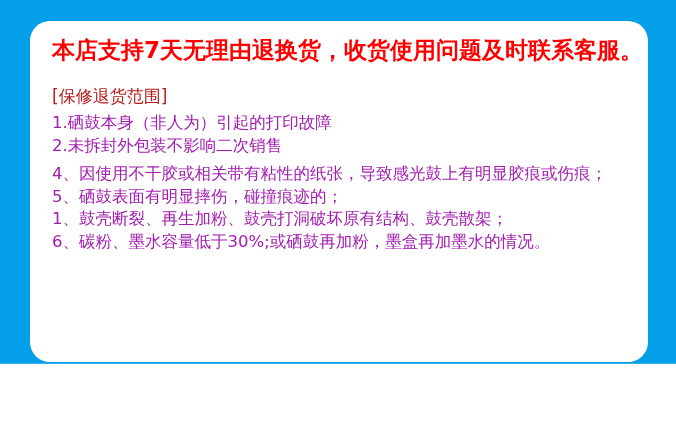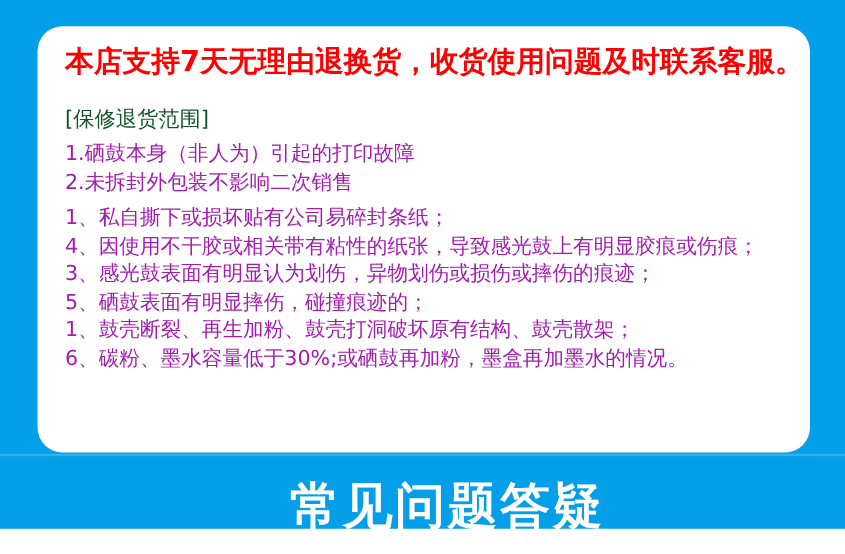--- a/index.html
+++ b/index.html
@@ -5,21 +5,21 @@
   * { margin: 0; padding: 0; box-sizing: border-box; }
   html, body {
     width: 676px;
     height: 443px;
     overflow: hidden;
     font-family: "DejaVu Sans", "Liberation Sans", sans-serif;
   }
   .page {
     position: relative;
     width: 676px;
-    height: 423px;
+    height: 364px;
     background: #049fe9;
   }
   .policy-card {
     position: absolute;
     left: 30px;
     top: 21px;
     width: 618px;
     height: 341px;
     background: #ffffff;
     border-radius: 20px;
@@ -28,21 +28,21 @@
   .headline {
     color: #ff0000;
     font-weight: bold;
     font-size: 23px;
     line-height: 30px;
     margin-top: 2px;
     letter-spacing: 0px;
     white-space: nowrap;
   }
   .section-label {
-    color: #14532d;
+    color: #b91c1c;
     font-size: 17px;
     line-height: 20px;
   }
   .label-warranty { margin-top: 21px; }
   .label-nonwarranty { margin-top: 14px; }
   .item {
     color: #a21caf;
     font-size: 16.5px;
     line-height: 23px;
     white-space: nowrap;
@@ -88,23 +88,21 @@
 
     <div class="section-label label-warranty">[保修退货范围]</div>
 
     <div class="warranty-list">
       <div class="item">1.硒鼓本身（非人为）引起的打印故障</div>
       <div class="item">2.未拆封外包装不影响二次销售</div>
     </div>
 
 
     <div class="nonwarranty-list">
-      <div class="item">1、私自撕下或损坏贴有公司易碎封条纸；</div>
       <div class="item">4、因使用不干胶或相关带有粘性的纸张，导致感光鼓上有明显胶痕或伤痕；</div>
-      <div class="item">3、感光鼓表面有明显认为划伤，异物划伤或损伤或摔伤的痕迹；</div>
       <div class="item">5、硒鼓表面有明显摔伤，碰撞痕迹的；</div>
       <div class="item">1、鼓壳断裂、再生加粉、鼓壳打洞破坏原有结构、鼓壳散架；</div>
       <div class="item">6、碳粉、墨水容量低于30%;或硒鼓再加粉，墨盒再加墨水的情况。</div>
     </div>
 
   </div>
 
   <div class="seam"></div>
 
   <div class="footer">

